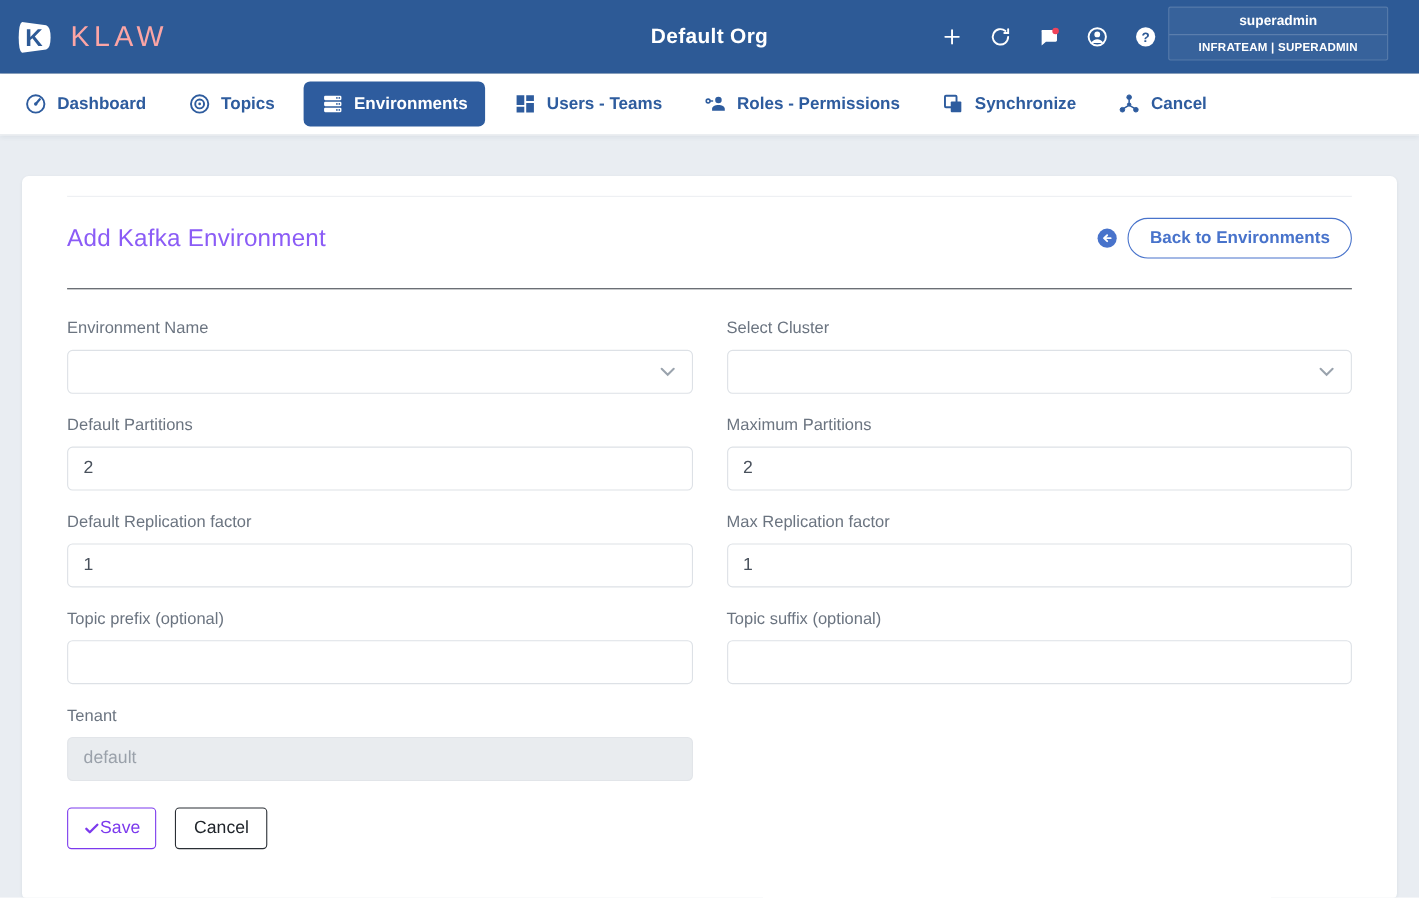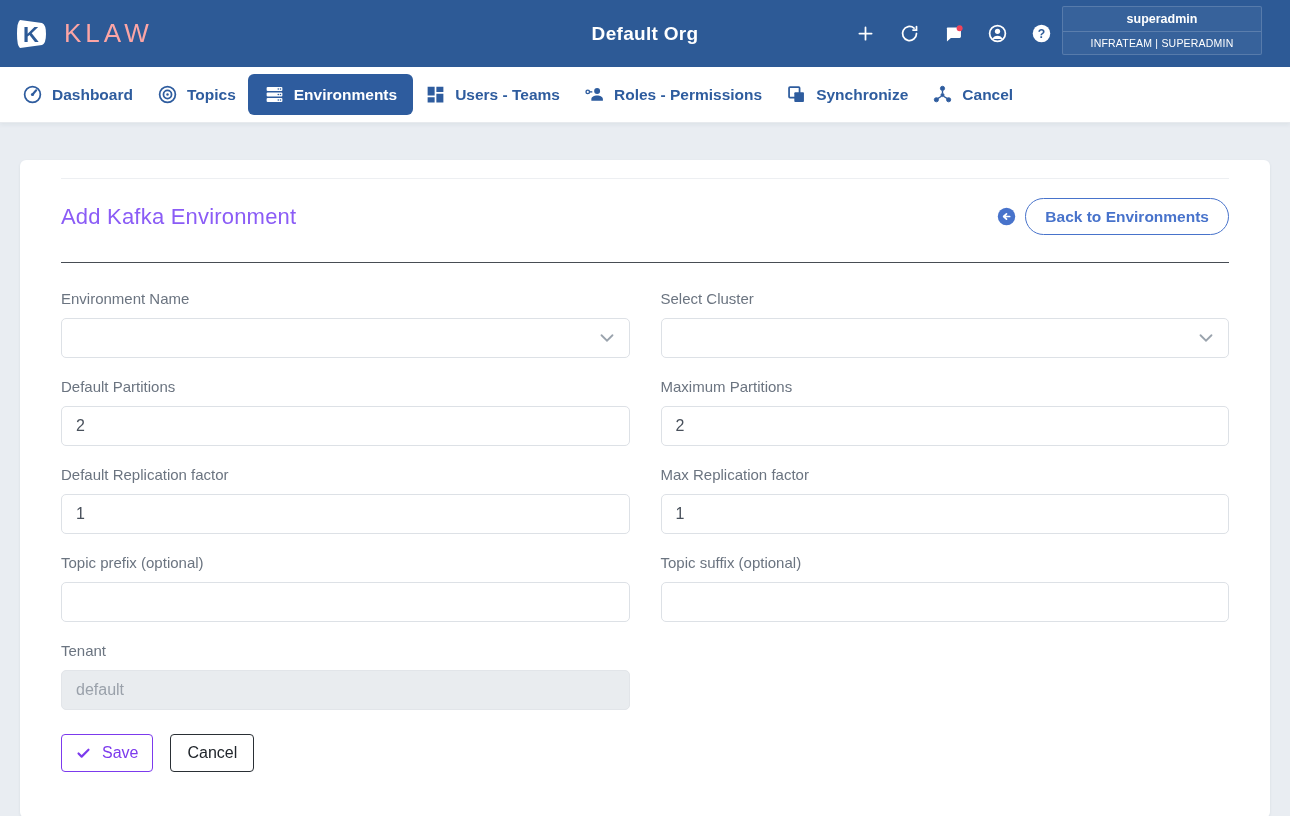--- a/index.html
+++ b/index.html
@@ -22,25 +22,25 @@
   .tb-icon { width:21px; height:21px; display:inline-flex; cursor:pointer; position:relative; }
   .tb-icon svg { width:100%; height:100%; }
   .user-block {
     position:absolute; right:28px; top:6px; width:200px;
     border:1px solid rgba(255,255,255,.16); border-radius:2px;
     background:rgba(255,255,255,.05); cursor:pointer;
   }
   .user-row { padding:5px 8px; text-align:center; }
   .user-row + .user-row { border-top:1px solid rgba(255,255,255,.18); }
   .user-name { font-size:12.5px; font-weight:600; }
-  .user-team { font-size:10.5px; font-weight:400; letter-spacing:.2px; }
+  .user-team { font-size:10.5px; font-weight:700; letter-spacing:.2px; }
 
   
   .nav {
-    height:56px; background:#fff; display:flex; align-items:center; 
+    height:56px; background:#fff; display:flex; align-items:center; gap:14px;
     padding:0 10px; border-bottom:1px solid #e7eaee;
     box-shadow:0 2px 4px rgba(40,60,90,.06); position:relative; z-index:2;
   }
   .nav-item {
     display:inline-flex; align-items:center; gap:9px; padding:9px 12px;
     color:#2e5c9e; font-size:15.5px; font-weight:600; cursor:pointer;
     border-radius:6px; white-space:nowrap;
   }
   .nav-item svg { width:21px; height:21px; flex:none; }
   .nav-item.active { background:#2e5c9e; color:#fff; padding:10px 16px; }
@@ -74,21 +74,21 @@
     font-size:16px; color:#49515c; padding:0 40px 0 14px; background:#fff;
     font-family:inherit; outline:none;
   }
   input.control { padding-right:14px; }
   .control:disabled, .control.disabled { background:#e9ecef; border-color:#e2e5e9; color:#a21caf; }
   .control::placeholder { color:#9aa1aa; }
   .chevron { position:absolute; right:12px; top:50%; transform:translateY(-50%); width:22px; height:22px; color:#9aa3ad; pointer-events:none; }
 
   .actions { margin-top:24px; display:flex; align-items:center; gap:17px; }
   .save-btn {
-    display:inline-flex; align-items:center; gap:11px; height:38px; padding:0 14px;
+    display:inline-flex; align-items:center; gap:0; height:38px; padding:0 14px;
     background:#fff; border:1px solid #7c3aed; border-radius:4px; color:#7c3aed;
     font-size:16px; font-weight:500; font-family:inherit; cursor:pointer;
   }
   .save-btn svg { width:15px; height:15px; }
   .cancel-btn {
     height:38px; padding:0 16px; background:#fff; border:1px solid #2a2f35;
     border-radius:4px; color:#20252b; font-size:16px; font-family:inherit; cursor:pointer;
   }
 </style>
 </head>

